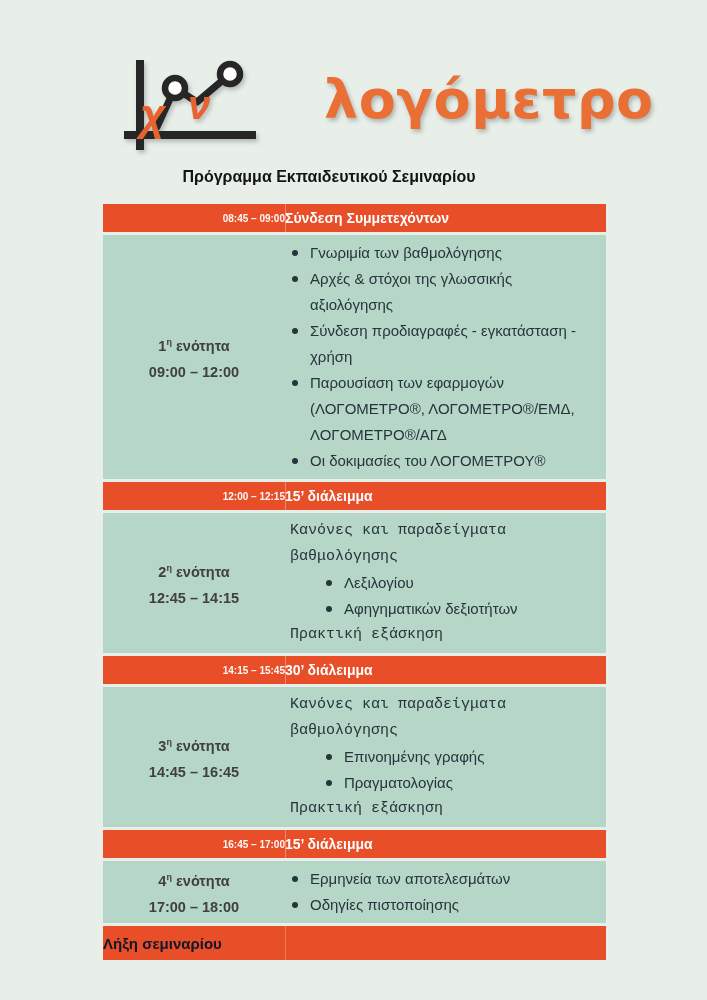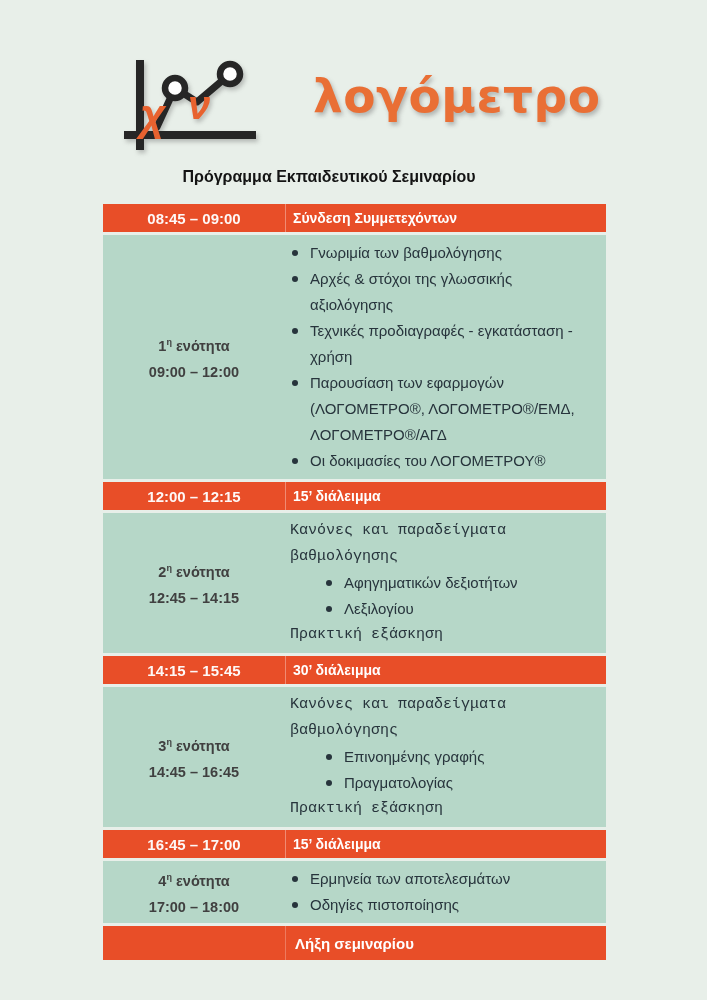--- a/index.html
+++ b/index.html
@@ -17,24 +17,24 @@
   }
   
   .logo-icon {
     position: absolute;
     left: 113px;
     top: 50px;
     filter: drop-shadow(2px 3px 2px rgba(90,90,90,0.35));
   }
   .wordmark {
     position: absolute;
-    left: 313px;
+    left: 324px;
     top: 68px;
     font-family: "DejaVu Sans", sans-serif;
-    font-size: 47px;
+    font-size: 54px;
     font-weight: bold;
     letter-spacing: 0.5px;
     color: #e96f35;
     text-shadow: 2px 3px 4px rgba(110,110,110,0.45);
   }
   .doc-title {
     position: absolute;
     top: 168px;
     left: 0;
     width: 658px;
@@ -64,28 +64,28 @@
     content: "";
     position: absolute;
     left: 182px;
     top: 0;
     bottom: 0;
     width: 1px;
     background: rgba(255,255,255,0.35);
   }
   .row.orange .time-cell {
     width: 182px;
-    text-align: center;
-    font-weight: bold;
-    font-size: 15px;
+    text-align: right;
+    font-weight: bold;
+    font-size: 10px;
     color: rgba(255,255,255,0.96);
   }
   .row.orange .break-label {
     flex: 1;
-    padding-left: 8px;
+    padding-left: 0;
     font-weight: bold;
     font-size: 14px;
     color: #ffffff;
   }
   .row.green { background: #b6d7c8; }
   .left-cell {
     width: 182px;
     display: flex;
     flex-direction: column;
     justify-content: center;
@@ -131,22 +131,22 @@
     position: absolute;
     left: 182px;
     top: 0;
     bottom: 0;
     width: 1px;
     background: rgba(255,255,255,0.25);
   }
   .row.footer .footer-label {
     font-weight: bold;
     font-size: 15px;
-    color: #ffffff;
-    text-align: center;
+    color: #0f172a;
+    text-align: left;
     width: 100%;
   }
 </style>
 </head>
 <body>
 
 <div class="page">
 
   <svg class="logo-icon" width="150" height="104" viewBox="0 0 150 104">
     <line x1="27" y1="10" x2="27" y2="100" stroke="#262626" stroke-width="8"></line>
@@ -169,40 +169,40 @@
     </div>
 
     <div class="row green">
       <div class="left-cell">
         <div><span>1</span><sup>η</sup> <span>ενότητα</span></div>
         <div>09:00 – 12:00</div>
       </div>
       <div class="right-cell">
         <div class="li">Γνωριμία των βαθμολόγησης</div>
         <div class="li">Αρχές &amp; στόχοι της γλωσσικής αξιολόγησης</div>
-        <div class="li">Τεχνικές προδιαγραφές - εγκατάσταση  - χρήση</div>
+        <div class="li">Σύνδεση προδιαγραφές - εγκατάσταση  - χρήση</div>
         <div class="li">Παρουσίαση των εφαρμογών (ΛΟΓΟΜΕΤΡΟ®, ΛΟΓΟΜΕΤΡΟ®/ΕΜΔ, ΛΟΓΟΜΕΤΡΟ®/ΑΓΔ</div>
         <div class="li">Οι δοκιμασίες  του ΛΟΓΟΜΕΤΡΟΥ®</div>
       </div>
     </div>
 
     <div class="row orange">
       <div class="time-cell">12:00 – 12:15</div>
       <div class="break-label">15’ διάλειμμα</div>
     </div>
 
     <div class="row green">
       <div class="left-cell">
         <div><span>2</span><sup>η</sup> <span>ενότητα</span></div>
         <div>12:45 – 14:15</div>
       </div>
       <div class="right-cell">
         <div class="plain">Κανόνες και παραδείγματα βαθμολόγησης</div>
+        <div class="li indent">Λεξιλογίου</div>
         <div class="li indent">Αφηγηματικών δεξιοτήτων</div>
-        <div class="li indent">Λεξιλογίου</div>
         <div class="plain">Πρακτική εξάσκηση</div>
       </div>
     </div>
 
     <div class="row orange">
       <div class="time-cell">14:15 – 15:45</div>
       <div class="break-label">30’ διάλειμμα</div>
     </div>
 
     <div class="row green">

